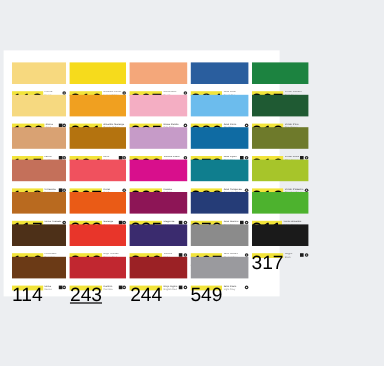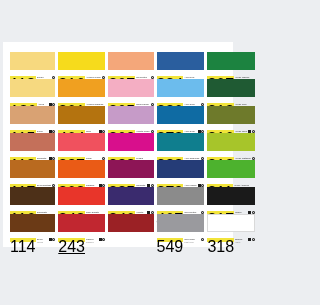--- a/index.html
+++ b/index.html
@@ -515,42 +515,39 @@
             <span class="name-alt">Carmine</span>
           </span>
           <span class="icons">
             <span class="ic ic-square"></span>
             <span class="ic ic-gear"></span>
           </span>
         </div>
       </div>
       <div class="cell">
         <span class="swatch" style="background: rgb(155, 33, 37);"></span>
+        <div class="label">
+          <span class="code" style="background: rgb(242, 228, 58);">244</span>
+          <span class="names">
+            <span class="name-es">Rojo Ingles</span>
+            <span class="name-alt">English Red</span>
+          </span>
+          <span class="icons">
+            <span class="ic ic-square"></span>
+            <span class="ic ic-gear"></span>
+          </span>
+        </div>
       </div>
       <div class="cell">
         <span class="swatch" style="background: rgb(154, 154, 158);"></span>
         <div class="label">
           <span class="code" style="background: rgb(242, 228, 58);">549</span>
           <span class="names">
             <span class="name-es">Gris Claro</span>
             <span class="name-alt">Light Grey</span>
           </span>
           <span class="icons">
-            <span class="ic ic-gear"></span>
-          </span>
-        </div>
-      </div>
-      <div class="cell">
-        <span class="swatch white-sw" style="background: rgb(255, 255, 255);"></span>
-        <div class="label">
-          <span class="code" style="background: rgb(242, 228, 58);">318</span>
-          <span class="names">
-            <span class="name-es">Blanco</span>
-            <span class="name-alt">White</span>
-          </span>
-          <span class="icons">
-            <span class="ic ic-square"></span>
             <span class="ic ic-gear"></span>
           </span>
         </div>
       </div>
     </div>
 </div>
 
 </body></html>

